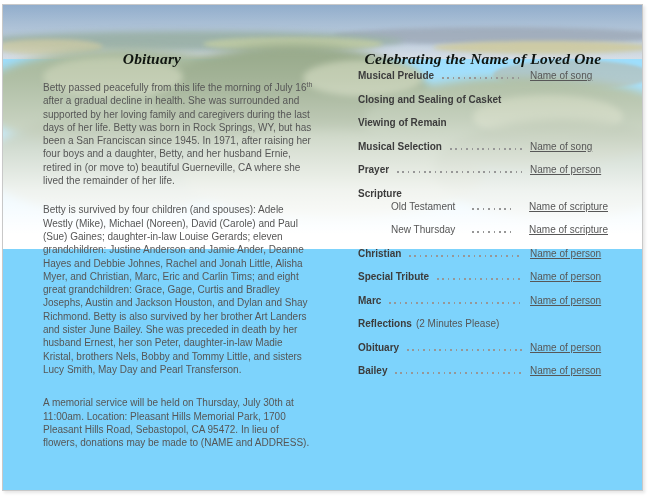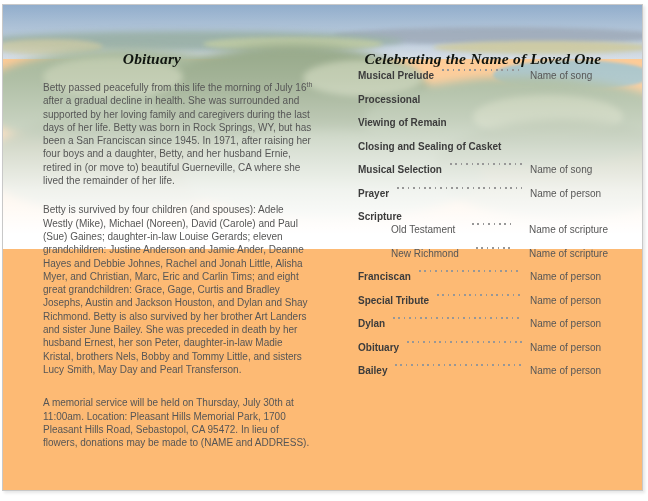--- a/index.html
+++ b/index.html
@@ -2,21 +2,21 @@
 <html style="--title-text: #101510; --body-text: #565656; --label-text: #3c3c3c; --value-text: #575757; --dots: #979797; --sheet-border: #c8c8c8; --sky-top: #85a4c6; --sky-bottom: #c9d3de; --ridge-blue: #8d9cae; --ridge-green: #85a096; --field-tan: #c0bd8e; --field-green: #aebd8e; --lake-blue: #8fb2b8; --foliage-dark: #7b926a; --foliage-mid: #8da37e; --foliage-light: #a9b893;"><head>
 <meta charset="utf-8">
 <style>
   html,body { margin:0; padding:0; background:#ffffff; }
   .canvas {
     position:relative; width:648px; height:501px; background:#ffffff;
     overflow:hidden; font-family:"Liberation Sans", sans-serif;
   }
   .sheet {
     position:absolute; left:2px; top:4px; width:639px; height:485px;
-    background:#fdba74; border:1px solid var(--sheet-border,#c8c8c8);
+    background:#7dd3fc; border:1px solid var(--sheet-border,#c8c8c8);
     box-shadow:2px 2px 3px rgba(0,0,0,.10);
   }
   
   .photo { position:absolute; left:0; top:0; right:0; height:244px; overflow:hidden; }
   .sky {
     position:absolute; left:0; right:0; top:0; height:54px;
     background:linear-gradient(180deg, var(--sky-top,#85a4c6) 0%, #aabfd4 60%, var(--sky-bottom,#c9d3de) 100%);
   }
   .blob { position:absolute; border-radius:50%; }
   .ridge-blue  { left:330px; top:22px; width:330px; height:18px; background:var(--ridge-blue,#8d9cae); filter:blur(2px); opacity:.95; }
@@ -52,31 +52,31 @@
   }
   .left-col .page-title  { transform:translateX(-27px); margin-bottom:12px; }
   .right-col .page-title { }
   .body-para {
     margin:0 0 16px; font-size:10px; line-height:13.3px;
     color:var(--body-text,#565656);
   }
   .body-para.spaced { margin-top:20px; }
   .body-para sup { font-size:7px; vertical-align:super; line-height:0; }
   
-  .row { display:flex; align-items:flex-start; margin-bottom:10.5px; font-size:10px; line-height:13px; }
+  .row { display:flex; align-items:flex-end; margin-bottom:10.5px; font-size:10px; line-height:13px; }
   .row .label { font-weight:bold; color:var(--label-text,#3c3c3c); white-space:nowrap; }
   .row .label.plain { font-weight:normal; color:var(--body-text,#565656); }
   .row .suffix { font-weight:normal; color:var(--body-text,#565656); margin-left:4px; white-space:nowrap; }
   .row.indent { margin-left:33px;gap:9px; }
   .row.group-head { margin-top:8px; margin-bottom:0; }
   .dots {
     flex:1 1 auto; height:2px; margin:0 8px 3px 8px;
     background:repeating-linear-gradient(to right, var(--dots,#979797) 0 1.6px, transparent 1.6px 5.4px);
   }
-  .value { flex:0 0 78px; color:var(--value-text,#575757); white-space:nowrap; }
+  .value { flex:0 0 78px; color:var(--value-text,#575757); white-space:nowrap;text-decoration:underline; }
 </style>
 </head>
 <body>
 
 <div class="canvas">
   <div class="sheet">
 
     <div class="photo">
       <div class="sky"></div>
       <div class="blob ridge-blue"></div>
@@ -108,65 +108,66 @@
 
     <div class="page-col right-col">
       <h1 class="page-title">Celebrating the Name of Loved One</h1>
       <div>
           <div class="row">
             <span class="label">Musical Prelude</span>
             <span class="dots"></span>
             <span class="value">Name of song</span>
           </div>
           <div class="row">
-            <span class="label">Processional</span>
+            <span class="label">Closing and Sealing of Casket</span>
           </div>
           <div class="row">
             <span class="label">Viewing of Remain</span>
-          </div>
-          <div class="row">
-            <span class="label">Closing and Sealing of Casket</span>
           </div>
           <div class="row">
             <span class="label">Musical Selection</span>
             <span class="dots"></span>
             <span class="value">Name of song</span>
           </div>
           <div class="row">
             <span class="label">Prayer</span>
             <span class="dots"></span>
             <span class="value">Name of person</span>
           </div>
           <div class="row group-head">
             <span class="label">Scripture</span>
           </div>
           <div class="row indent">
             <span class="label plain">Old Testament</span>
             <span class="dots"></span>
             <span class="value">Name of scripture</span>
           </div>
           <div class="row indent">
-            <span class="label plain">New Richmond</span>
+            <span class="label plain">New Thursday</span>
             <span class="dots"></span>
             <span class="value">Name of scripture</span>
           </div>
           <div class="row">
-            <span class="label">Franciscan</span>
+            <span class="label">Christian</span>
             <span class="dots"></span>
             <span class="value">Name of person</span>
           </div>
           <div class="row">
             <span class="label">Special Tribute</span>
             <span class="dots"></span>
             <span class="value">Name of person</span>
           </div>
           <div class="row">
-            <span class="label">Dylan</span>
+            <span class="label">Marc</span>
             <span class="dots"></span>
             <span class="value">Name of person</span>
+          </div>
+          <div class="row">
+            <span class="label">Reflections</span>
+            <span class="suffix">(2 Minutes Please)</span>
           </div>
           <div class="row">
             <span class="label">Obituary</span>
             <span class="dots"></span>
             <span class="value">Name of person</span>
           </div>
           <div class="row">
             <span class="label">Bailey</span>
             <span class="dots"></span>
             <span class="value">Name of person</span>

